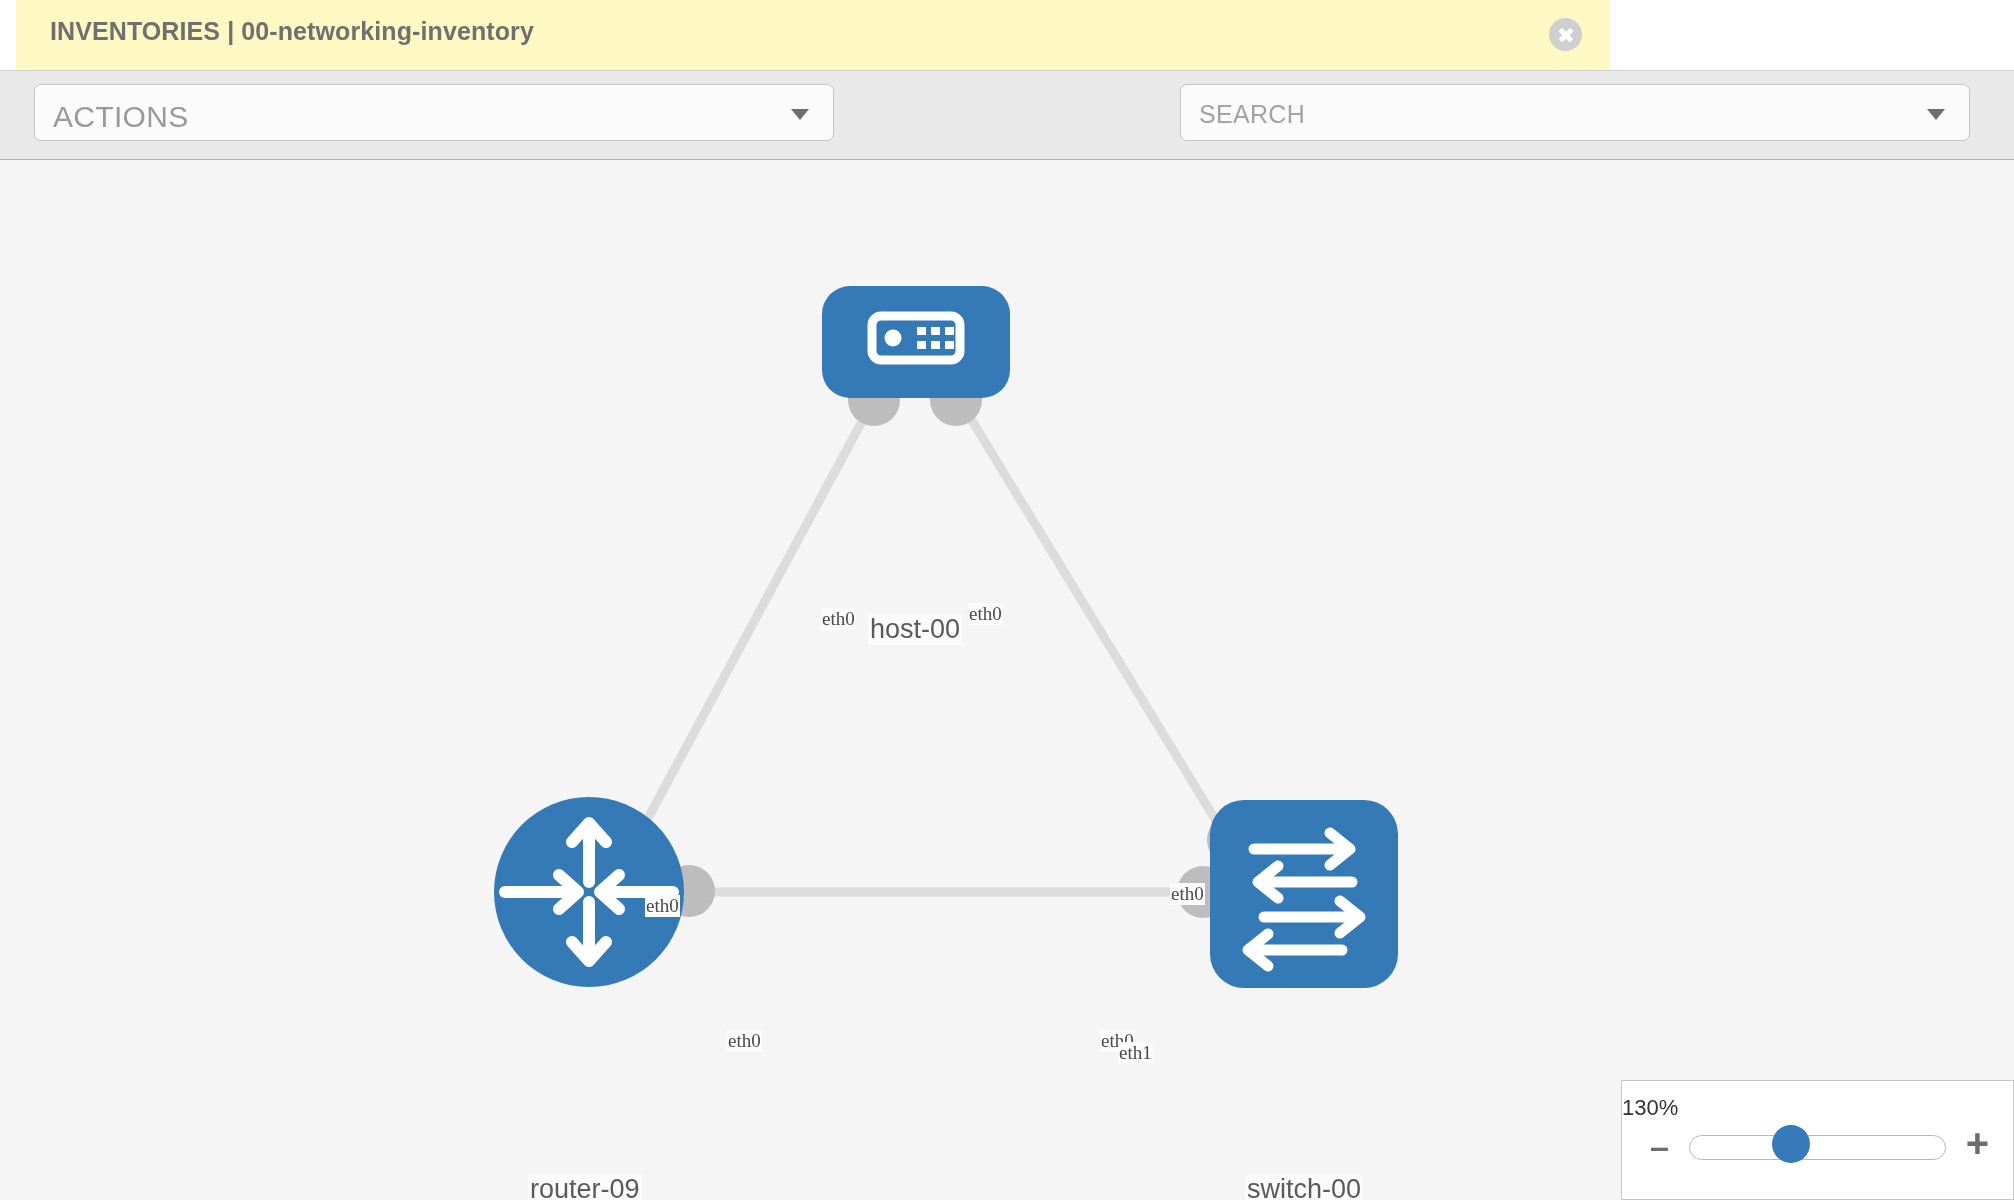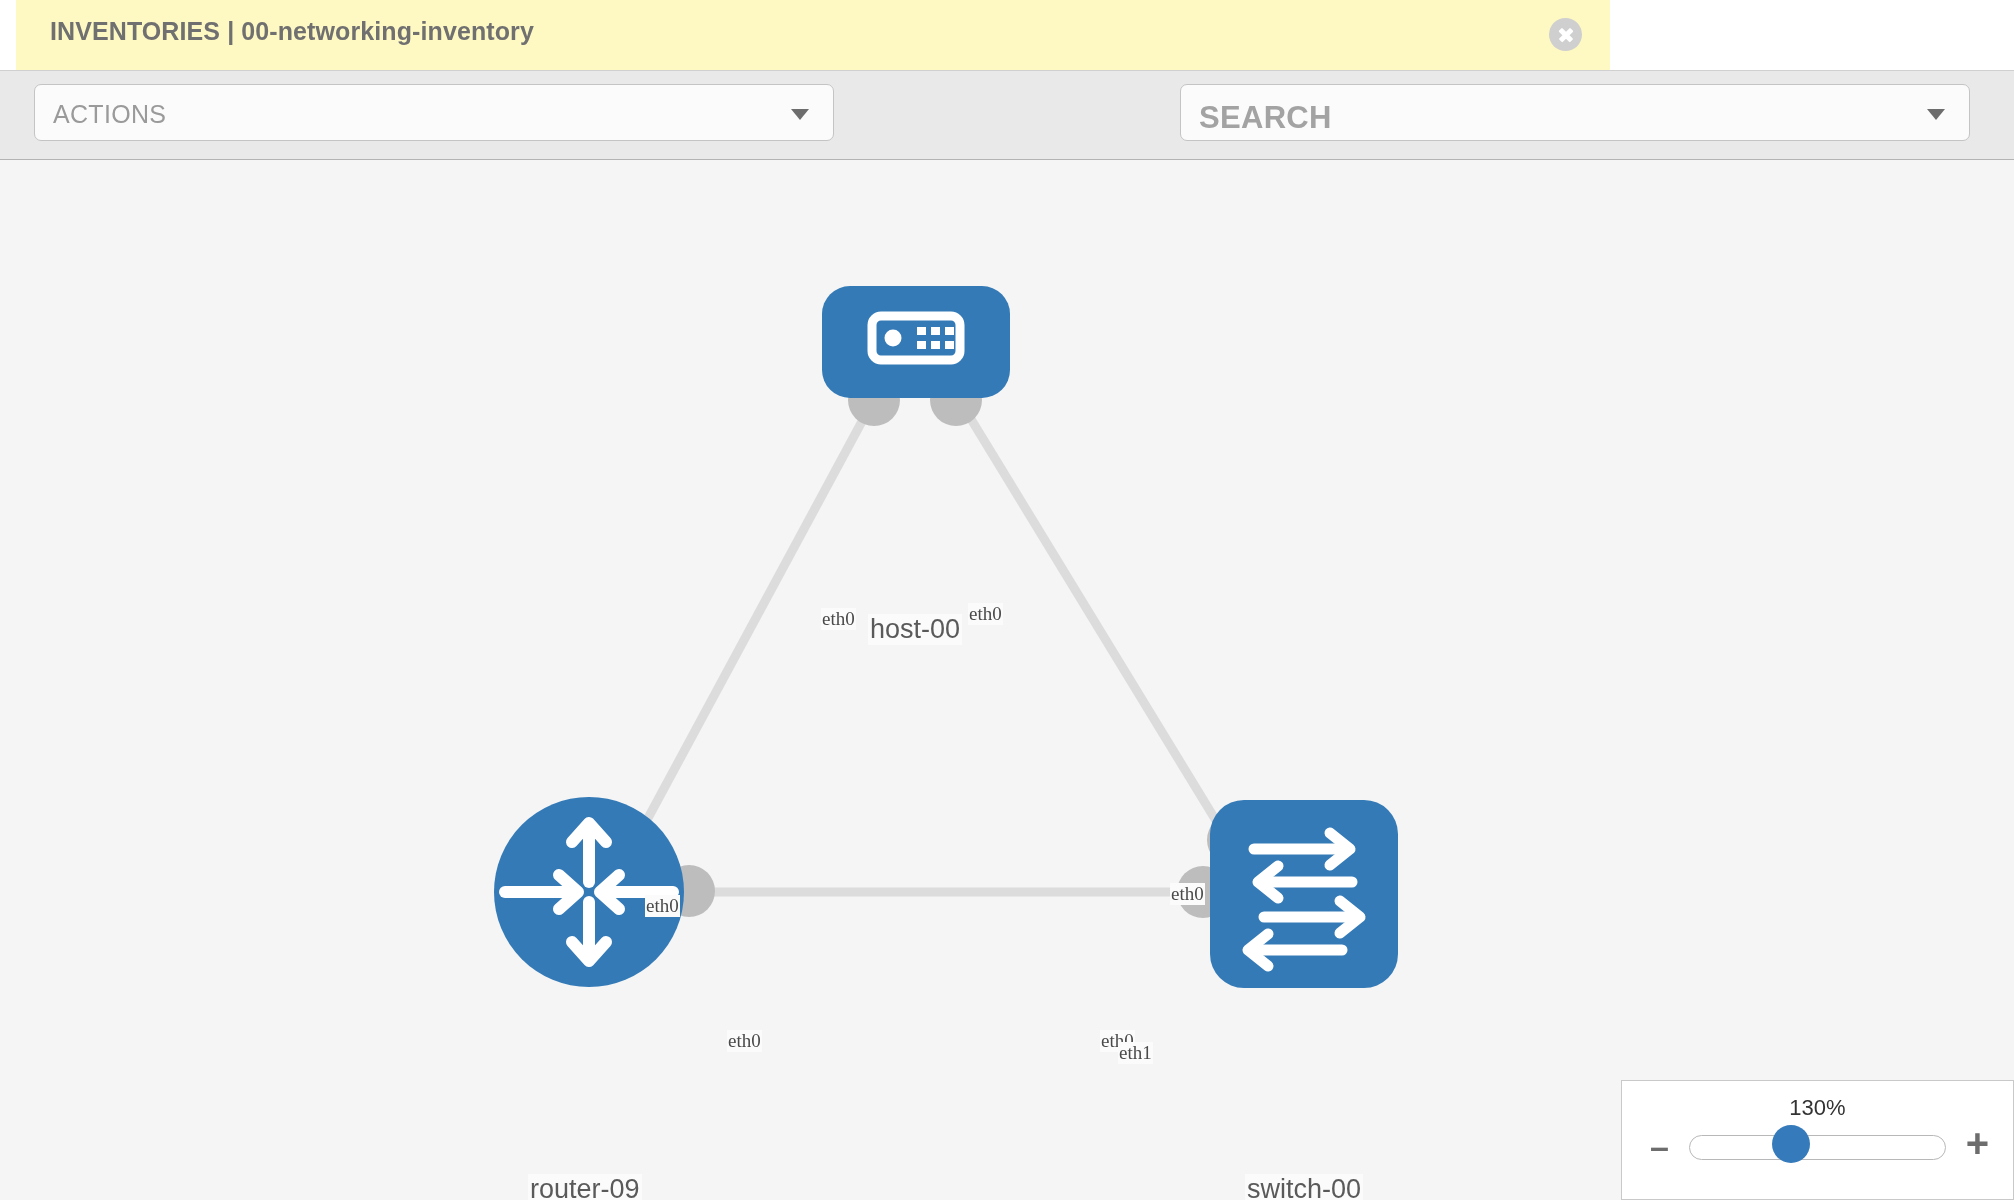--- a/index.html
+++ b/index.html
@@ -78,21 +78,21 @@
     background: #fbfbfb;
     border: 1px solid #c4c4c4;
     border-radius: 7px;
     box-sizing: border-box;
     cursor: pointer;
   }
   .actions-label {
     position: absolute;
     left: 18px;
     top: 15px;
-    font-size: 25px;
+    font-size: 30px;
     color: #9a9a9a;
     letter-spacing: 0.3px;
   }
   .caret {
     position: absolute;
     right: 24px;
     top: 50%;
     margin-top: -4px;
     width: 0; height: 0;
     border-left: 9px solid transparent;
@@ -120,24 +120,23 @@
     background: #fbfbfb;
     border: 1px solid #c4c4c4;
     border-radius: 7px;
     box-sizing: border-box;
     cursor: text;
   }
   .search-placeholder {
     position: absolute;
     left: 18px;
     top: 15px;
-    font-size: 31px;
+    font-size: 25px;
     color: #a3a3a3;
     letter-spacing: 0.3px;
-    font-weight: bold;
   }
 
   
   .canvas {
     position: absolute;
     left: 0; top: 160px;
     width: 2014px;
     height: 1040px;
     background: #f5f5f5;
     overflow: hidden;
@@ -177,21 +176,20 @@
     width: 393px;
     height: 120px;
     background: #ffffff;
     border: 1px solid #c9c9c9;
     box-sizing: border-box;
   }
   .zoom-value {
     position: absolute;
     top: 14px;
     left: 0; right: 0;
-    text-align: center;
     font-size: 22px;
     color: #333333;
   }
   .zoom-minus, .zoom-plus {
     position: absolute;
     top: 48px;
     color: #6d6d6d;
     cursor: pointer;
     font-weight: bold;
     line-height: 1;

